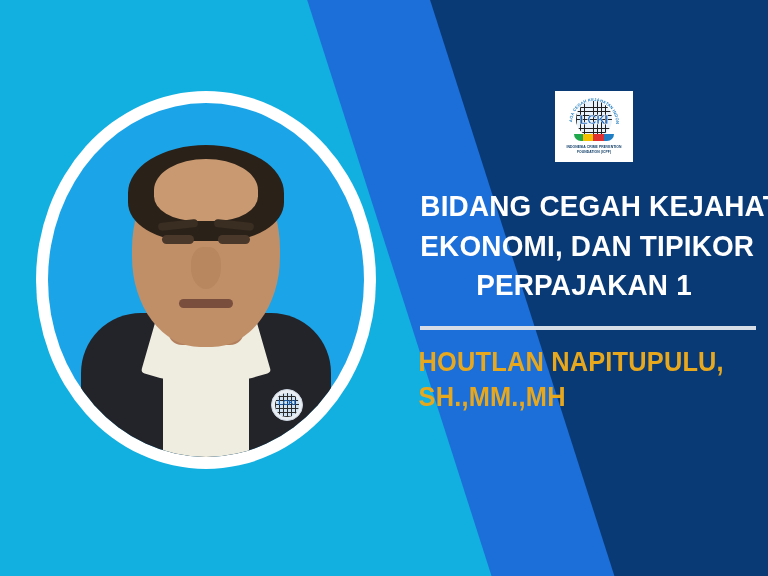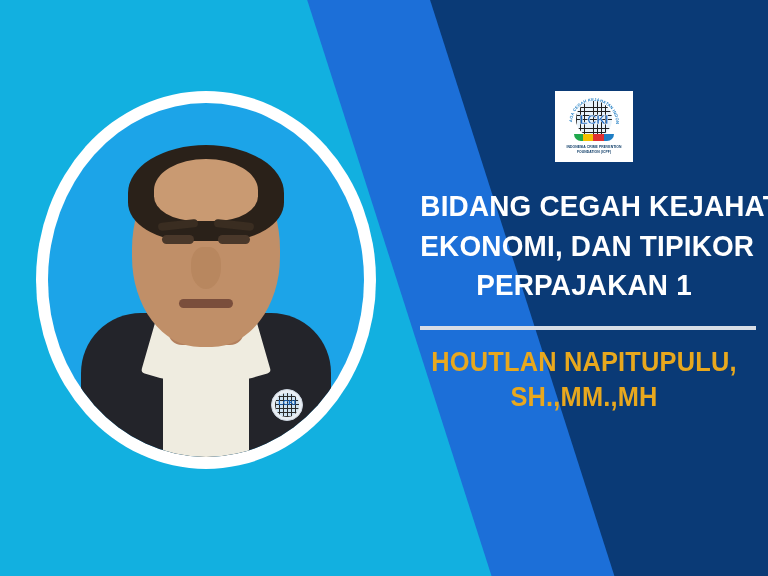--- a/index.html
+++ b/index.html
@@ -304,21 +304,20 @@
     top: 326px;
     width: 336px;
     height: 4px;
     background: #d7dde6;
   }
   .name-block {
     position: absolute;
     left: 408px;
     top: 345px;
     width: 352px;
-    text-align: center;
   }
   .name-line {
     color: #E8A81E;
     font-weight: bold;
     font-size: 27px;
     line-height: 1.30;
     letter-spacing: 0.2px;
     transform: scaleX(0.94);
     transform-origin: center;
     white-space: nowrap;

